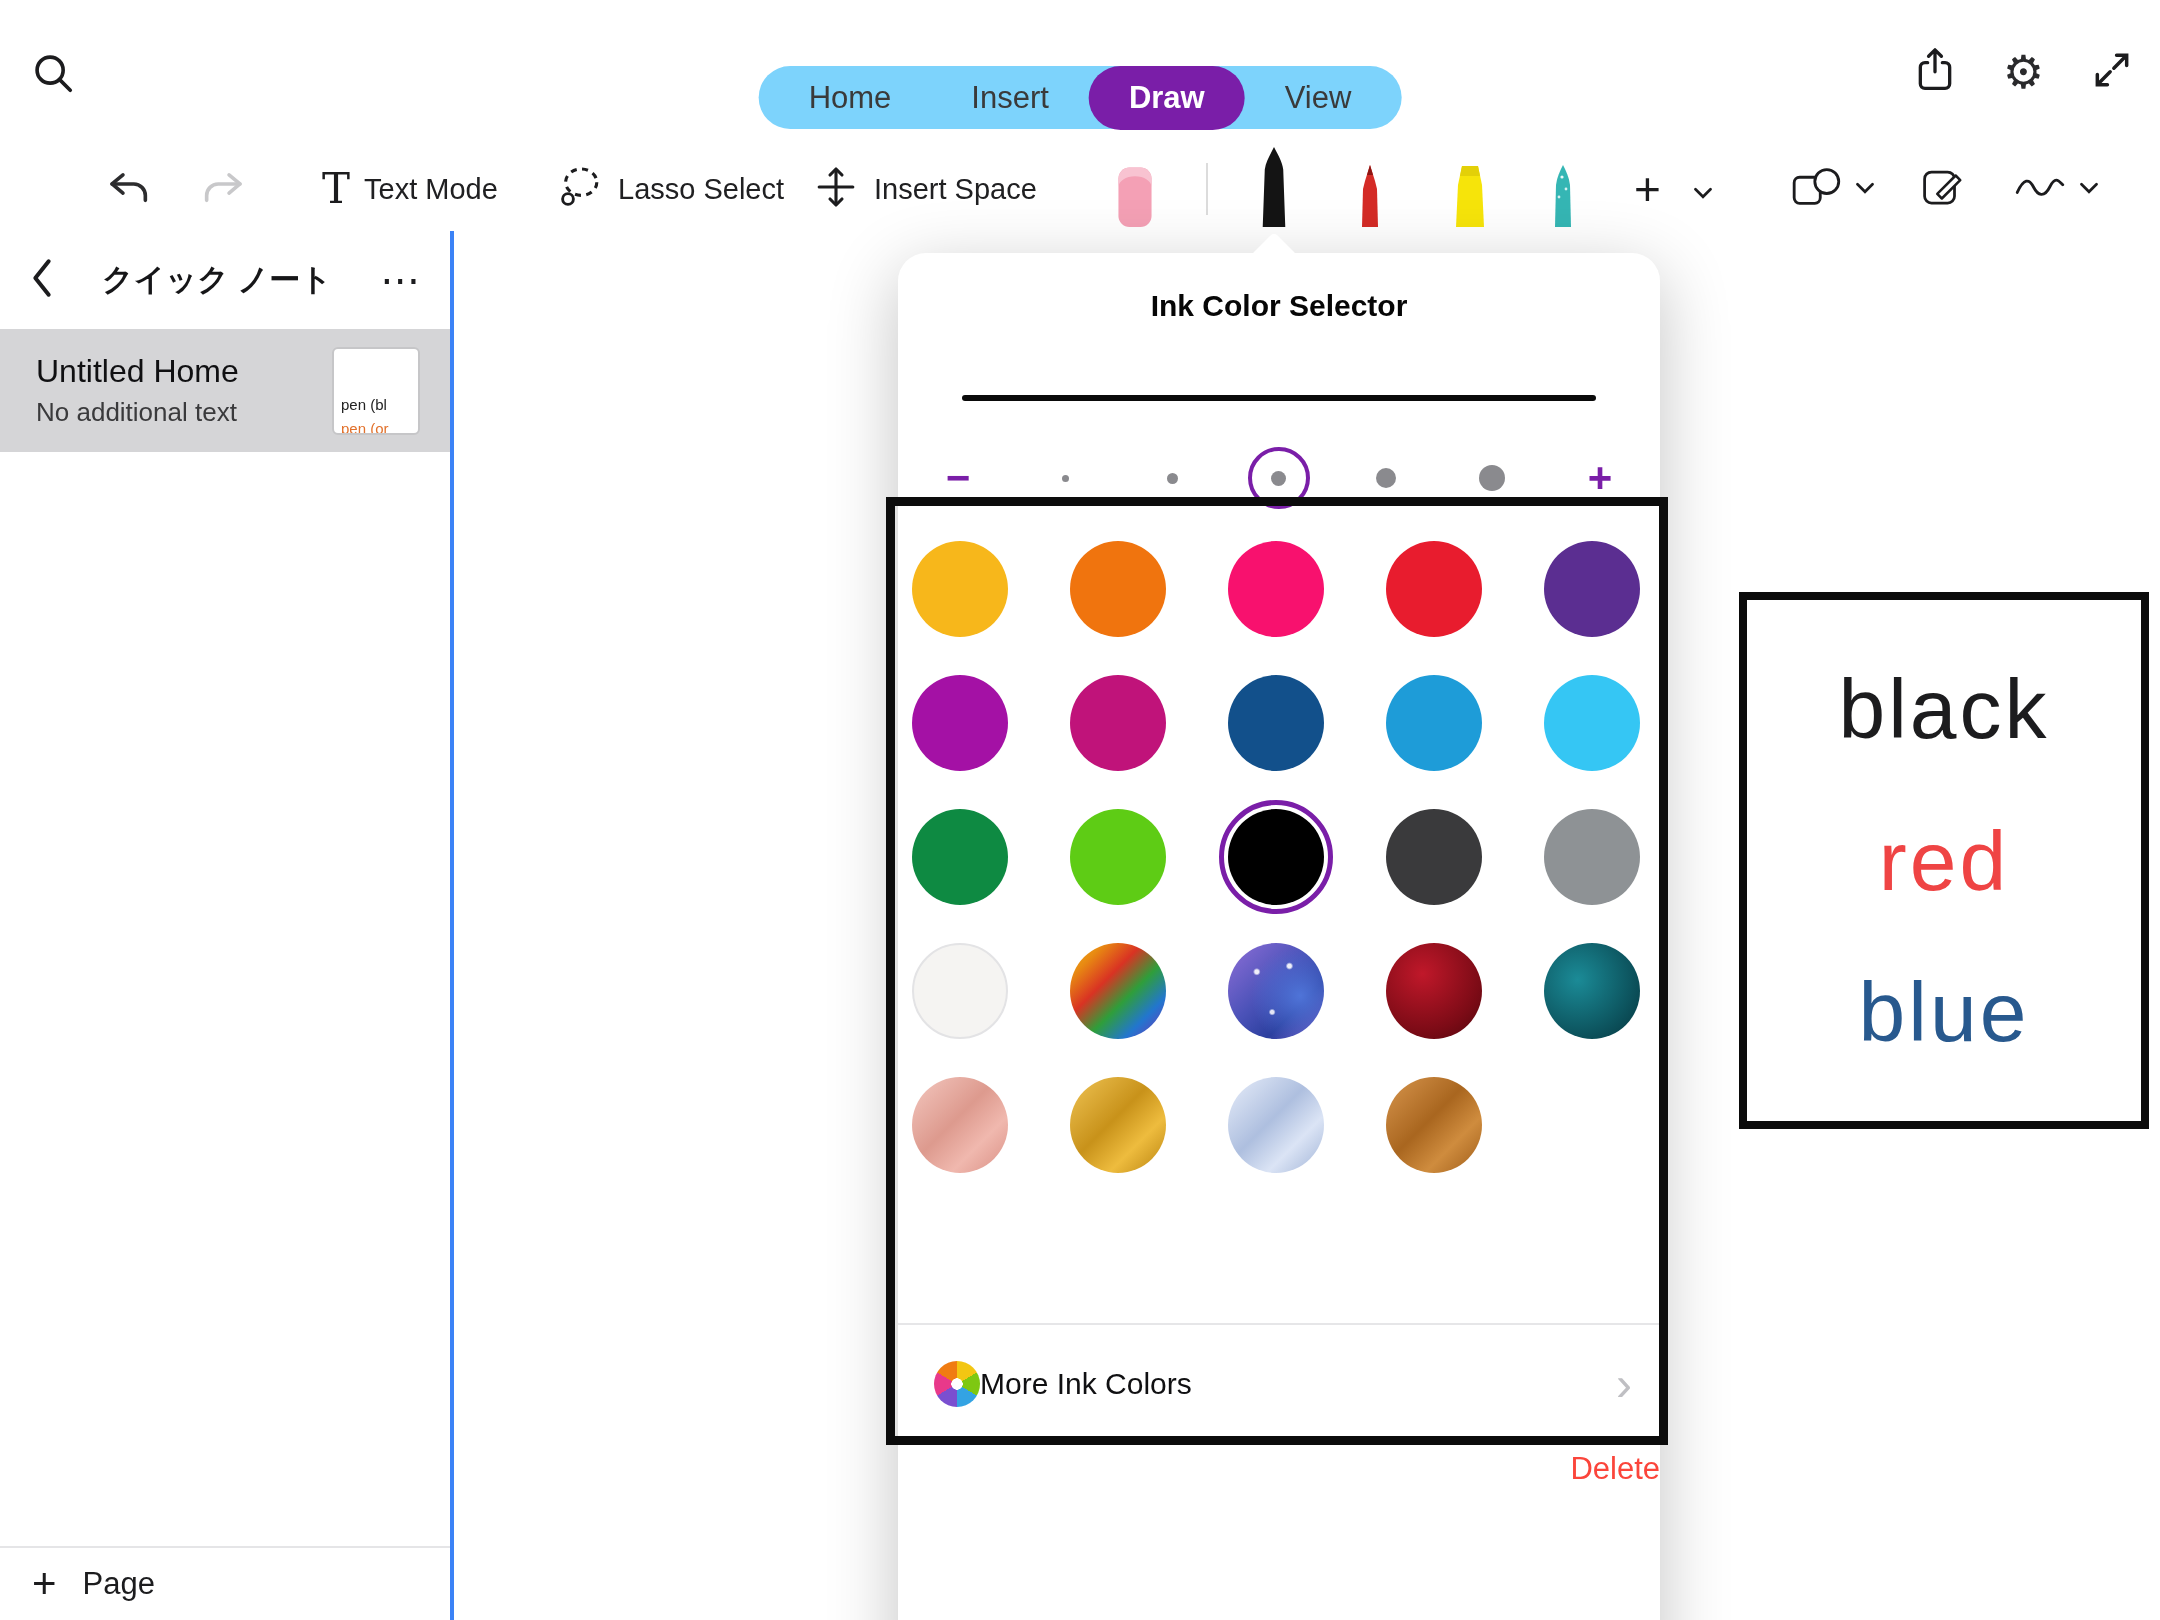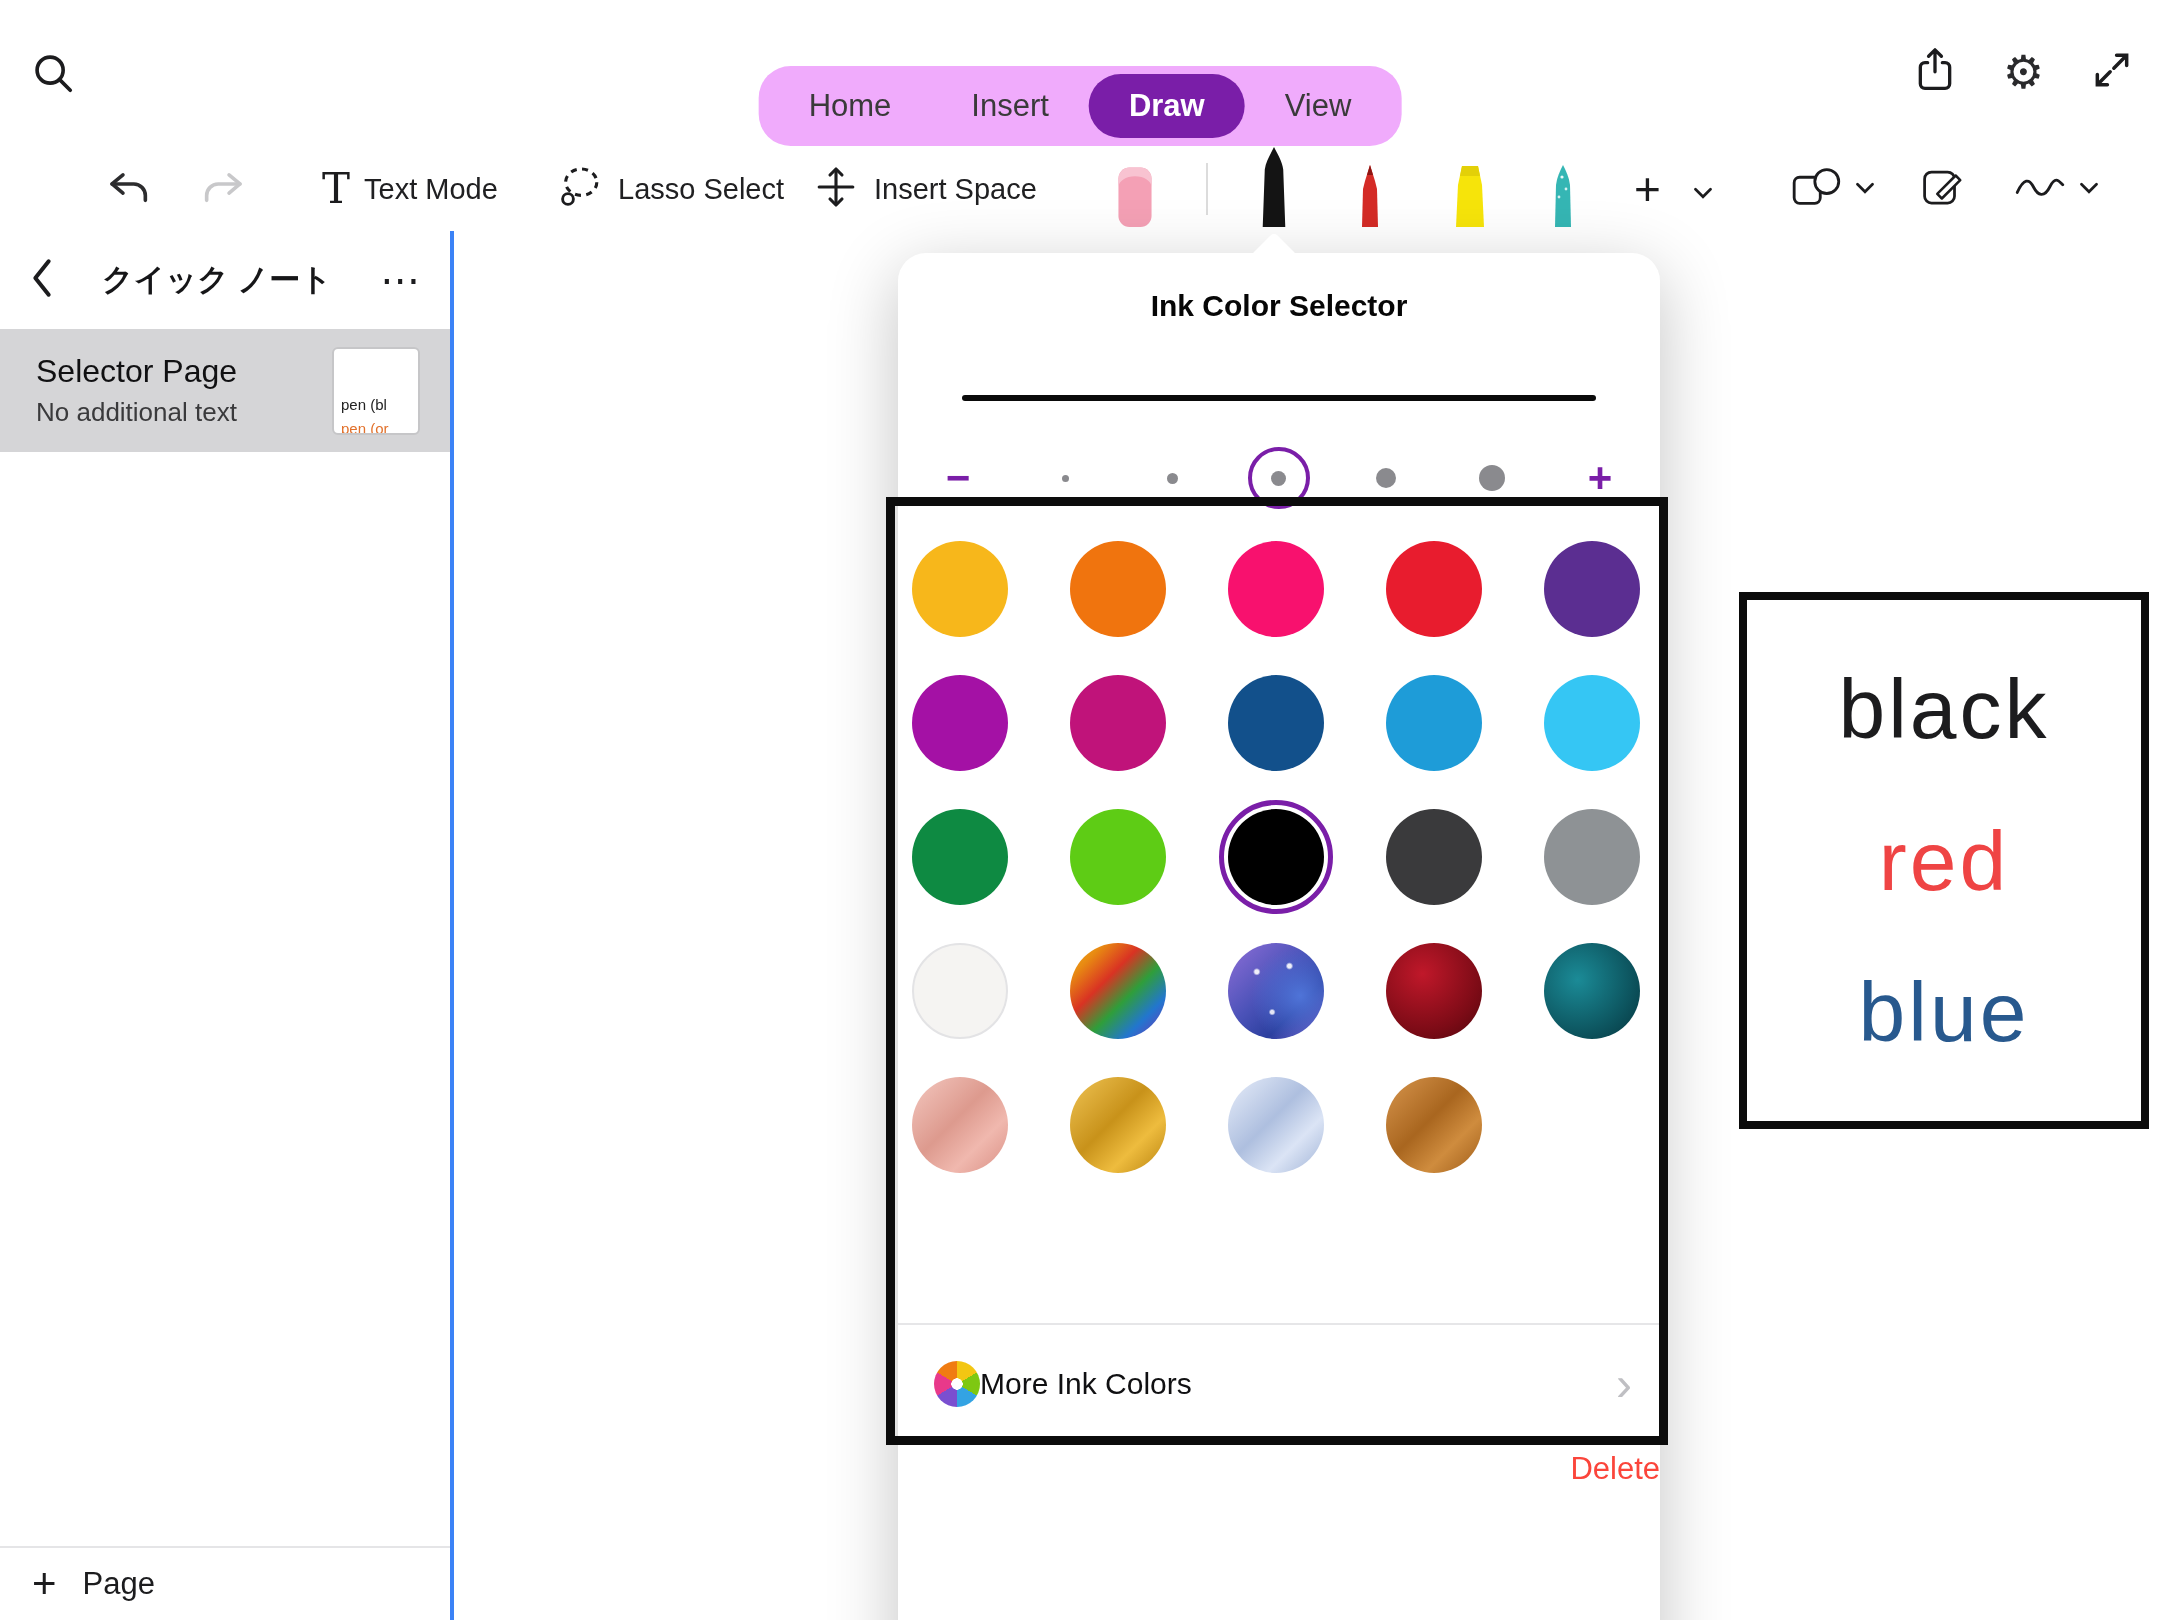--- a/index.html
+++ b/index.html
@@ -3,21 +3,21 @@
 <meta charset="utf-8">
 <style>
   *{margin:0;padding:0;box-sizing:border-box}
   html,body{width:2160px;height:1620px}
   body{font-family:"Liberation Sans","DejaVu Sans",sans-serif;background:#fff;position:relative;overflow:hidden;color:#1c1c1e}
   button{background:none;border:none;font:inherit;color:inherit;cursor:pointer;padding:0}
 
   
   .topbar{position:absolute;left:0;top:0;width:2160px;height:147px;background:#fff}
   .search-btn{position:absolute;left:30px;top:50px}
-  .tabs{position:absolute;left:50%;top:66px;transform:translateX(-50%);height:80px;background:#f0abfc;border-radius:32px;display:flex;align-items:center;padding:0 10px}
+  .tabs{position:absolute;left:50%;top:66px;transform:translateX(-50%);height:63px;background:#7dd3fc;border-radius:32px;display:flex;align-items:center;padding:0 10px}
   .tab{height:64px;display:flex;align-items:center;padding:0 40px;font-size:31px;color:#3a3a3a;border-radius:32px}
   .tab.active{background:#7a1ea8;color:#fff;font-weight:600}
   .top-actions{position:absolute;right:26px;top:46px;display:flex;align-items:center;gap:46px}
   .gear-glyph{font-size:46px;color:#2a2a2c;line-height:1}
 
   
   .toolbar{position:absolute;left:0;top:147px;width:2160px;height:84px;background:#fff}
   .tb-abs{position:absolute;top:0;height:84px;display:flex;align-items:center;gap:14px}
   .tb-label{font-size:29px;color:#202022;white-space:nowrap}
   .t-glyph{font-family:"DejaVu Serif",serif;font-size:42px;color:#1c1c1e;line-height:1}
@@ -264,21 +264,21 @@
       </span>
     </button>
     <span class="sb-title">クイック ノート</span>
     <button class="sb-ellipsis">
       <span>⋯</span>
     </button>
   </div>
 
   <div class="page-item">
     <div class="pi-text">
-      <div class="pi-title">Selector Page</div>
+      <div class="pi-title">Untitled Home</div>
       <div class="pi-sub">No additional text</div>
     </div>
     <div class="pi-thumb">
         <div class="thumb-line" style="color: rgb(34, 34, 34); margin-top: 36px;">pen (bl</div>
         <div class="thumb-line" style="color: rgb(226, 113, 43);">pen (or</div>
       </div>
   </div>
 
   <div class="sb-foot">
     <span class="plus">+</span>

